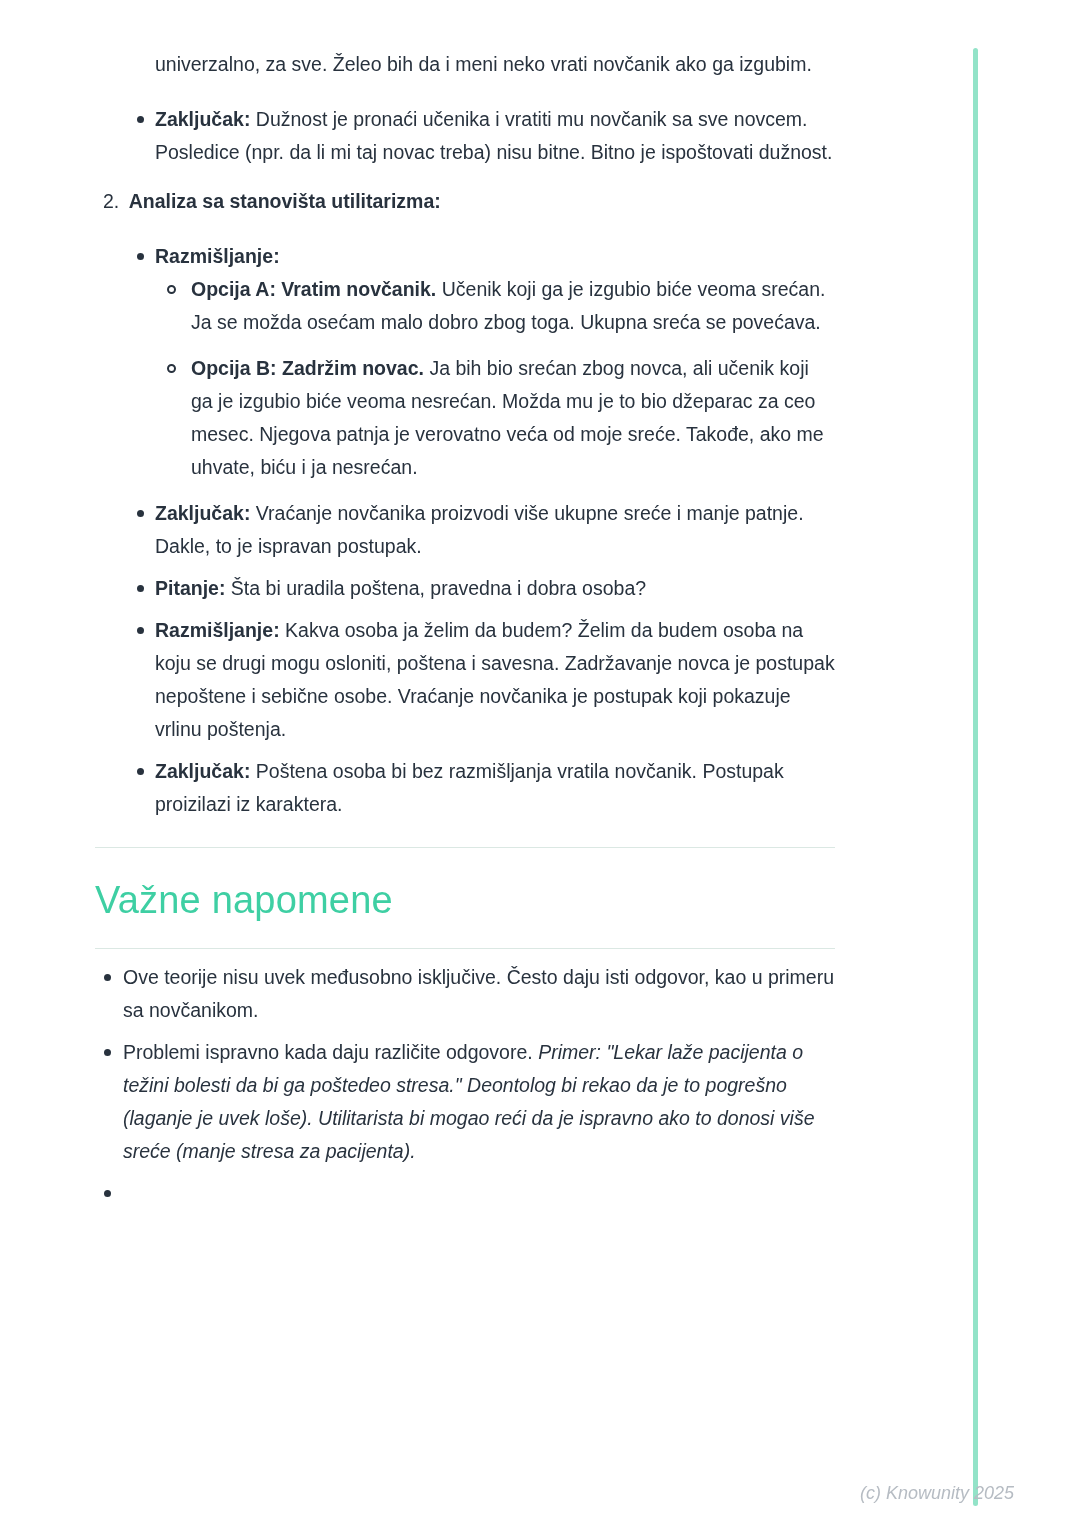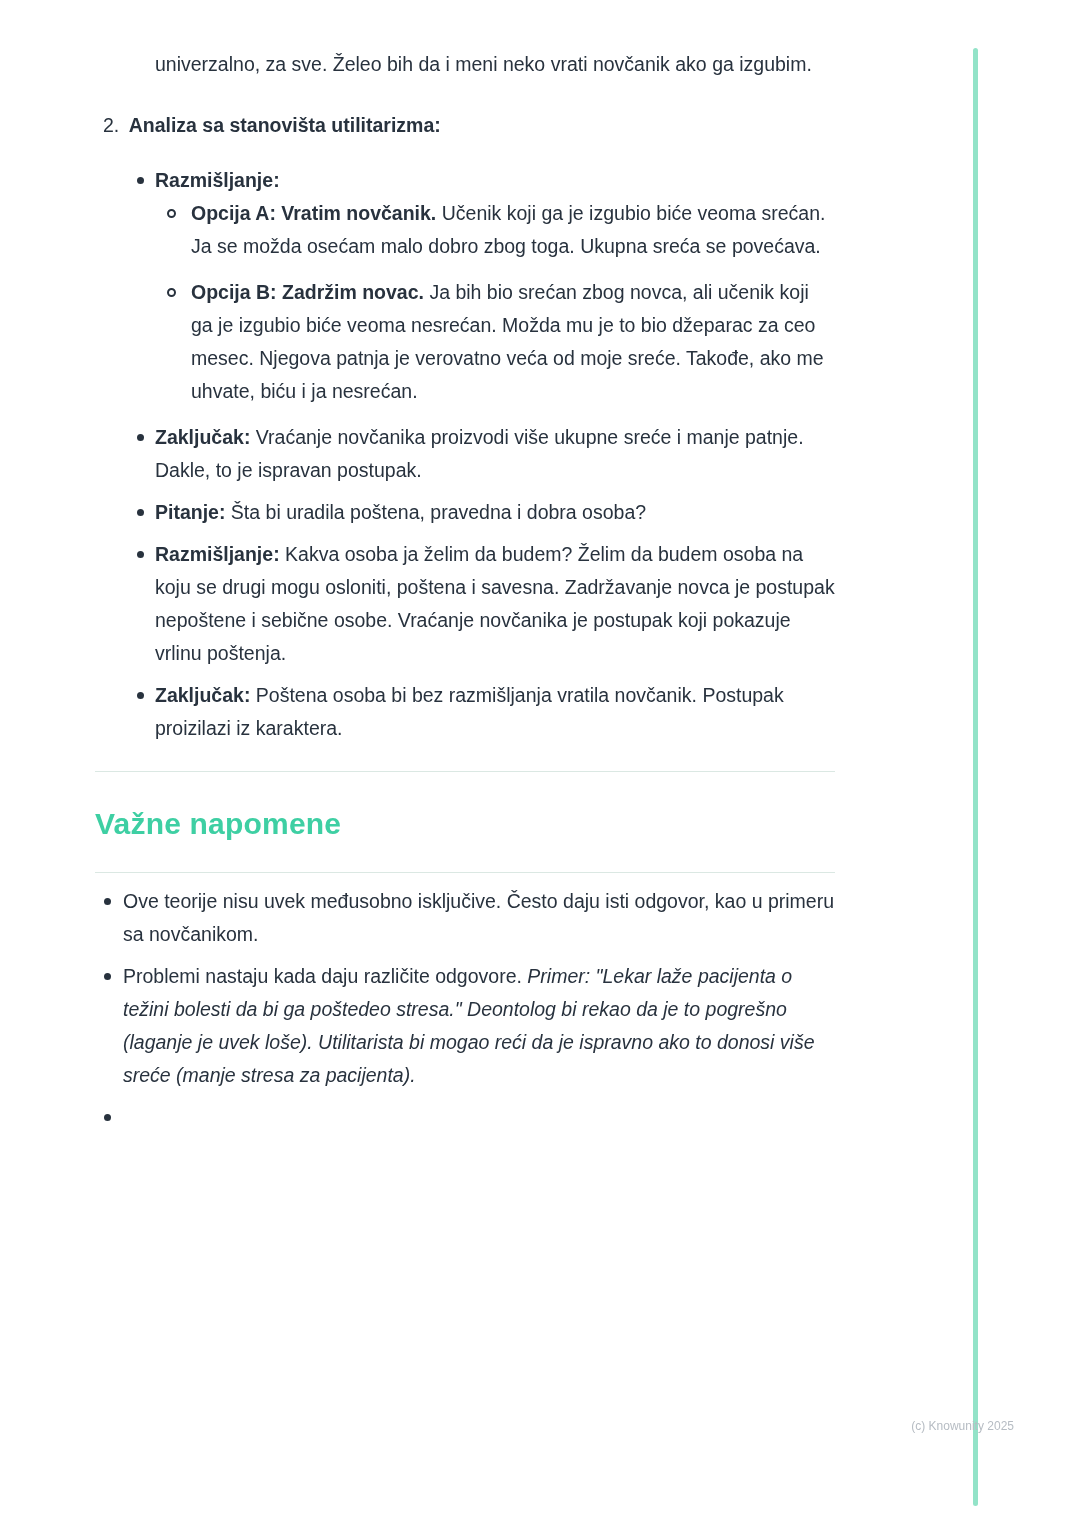--- a/index.html
+++ b/index.html
@@ -14,30 +14,30 @@
   body{
     width:1080px;height:1528px;position:relative;overflow:hidden;
     font-family:"Liberation Sans","DejaVu Sans",sans-serif;
     color:var(--text);
   }
   .accent-line{
     position:absolute;left:973px;top:48px;width:5px;height:1458px;
     background:var(--accent_light);border-radius:3px;z-index:1;
   }
   .watermark{
-    position:absolute;top:1419px;right:66px;font-size:12px;
-    color:var(--watermark);z-index:2;white-space:nowrap;
+    position:absolute;top:1483px;right:66px;font-size:18px;
+    color:var(--watermark);z-index:2;white-space:nowrap;font-style:italic;
   }
   .content{
     position:absolute;left:95px;top:44px;width:740px;
     font-size:19.5px;line-height:33px;z-index:3;
   }
   .label,.stitle{font-weight:700;}
   .cont{padding-left:60px;margin:4px 0 22px;}
-  .section-title{padding-left:8px;margin:28px 0 22px;}
+  .section-title{padding-left:8px;margin:16px 0 22px;}
   .num{margin-right:4px;}
   .li{position:relative;margin-bottom:9px;}
   .ul2{margin-left:32px;}
   .li2{padding-left:28px;}
   .li2 > .bullet{left:10px;}
   .ul3{margin:0 0 6px;}
   .li3{padding-left:36px;margin-bottom:13px;}
   .li3 > .bullet{left:12px;}
   .ul1 > .li{padding-left:28px;}
   .ul1 > .li > .bullet{left:9px;}
@@ -46,39 +46,46 @@
     background:var(--text);
   }
   .bullet.hollow{
     background:transparent;border:2px solid var(--text);
     width:9px;height:9px;top:12px;
   }
   .divider{border:none;border-top:1px solid var(--divider);margin:0;}
   .divider.top{margin-top:26px;}
   .divider.under{margin-top:26px;}
   .notes-heading{
-    margin:30px 0 0;font-size:30px;line-height:44px;font-weight:700;
+    margin:30px 0 0;font-size:38px;line-height:44px;font-weight:400;
     color:var(--accent);letter-spacing:.2px;
   }
   .ul1{margin-top:12px;}
   .it{font-style:italic;}
 </style>
 </head>
 <body>
 
 <div class="page">
 
   <div class="accent-line"></div>
 
   <div class="watermark">(c) Knowunity 2025</div>
 
   <main class="content">
 
     <p class="cont">univerzalno, za sve. Želeo bih da i meni neko vrati novčanik ako ga izgubim.</p>
 
+    <div class="ul2">
+      <div class="li li2">
+        <span class="bullet"></span>
+        <span class="label">Zaključak:</span>
+        <span>Dužnost je pronaći učenika i vratiti mu novčanik sa sve novcem. Posledice (npr. da li mi taj novac treba) nisu bitne. Bitno je ispoštovati dužnost.</span>
+      </div>
+    </div>
 
     <div class="section-title">
       <span class="num">2.</span>
       <span class="stitle">Analiza sa stanovišta utilitarizma:</span>
     </div>
 
     <div class="ul2">
 
 
       <div class="li li2">
@@ -138,21 +145,21 @@
 
     <div class="ul1">
 
       <div class="li">
         <span class="bullet"></span>
         <span>Ove teorije nisu uvek međusobno isključive. Često daju isti odgovor, kao u primeru sa novčanikom.</span>
       </div>
 
       <div class="li">
         <span class="bullet"></span>
-        <span>Problemi nastaju kada daju različite odgovore.</span>
+        <span>Problemi ispravno kada daju različite odgovore.</span>
         <span class="it">Primer: "Lekar laže pacijenta o težini bolesti da bi ga poštedeo stresa." Deontolog bi rekao da je to pogrešno (laganje je uvek loše). Utilitarista bi mogao reći da je ispravno ako to donosi više sreće (manje stresa za pacijenta).</span>
       </div>
 
       <div class="li">
         <span class="bullet"></span>
       </div>
 
     </div>
 
   </main>

